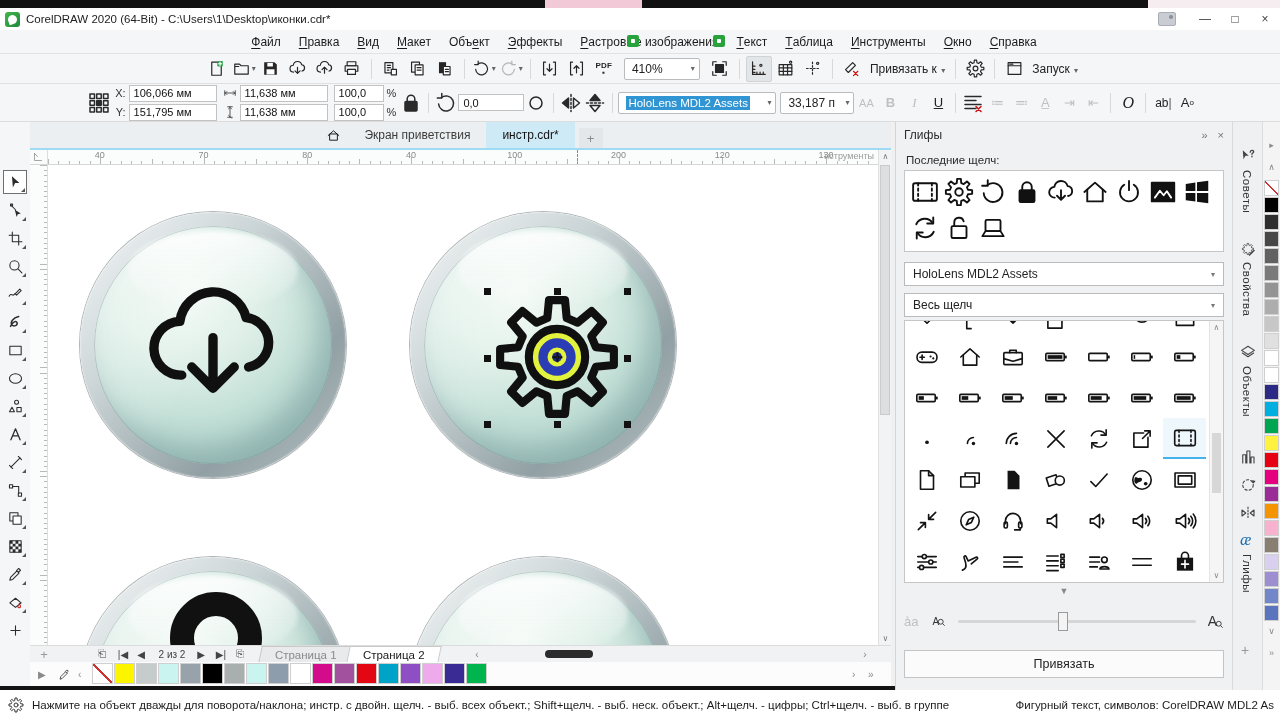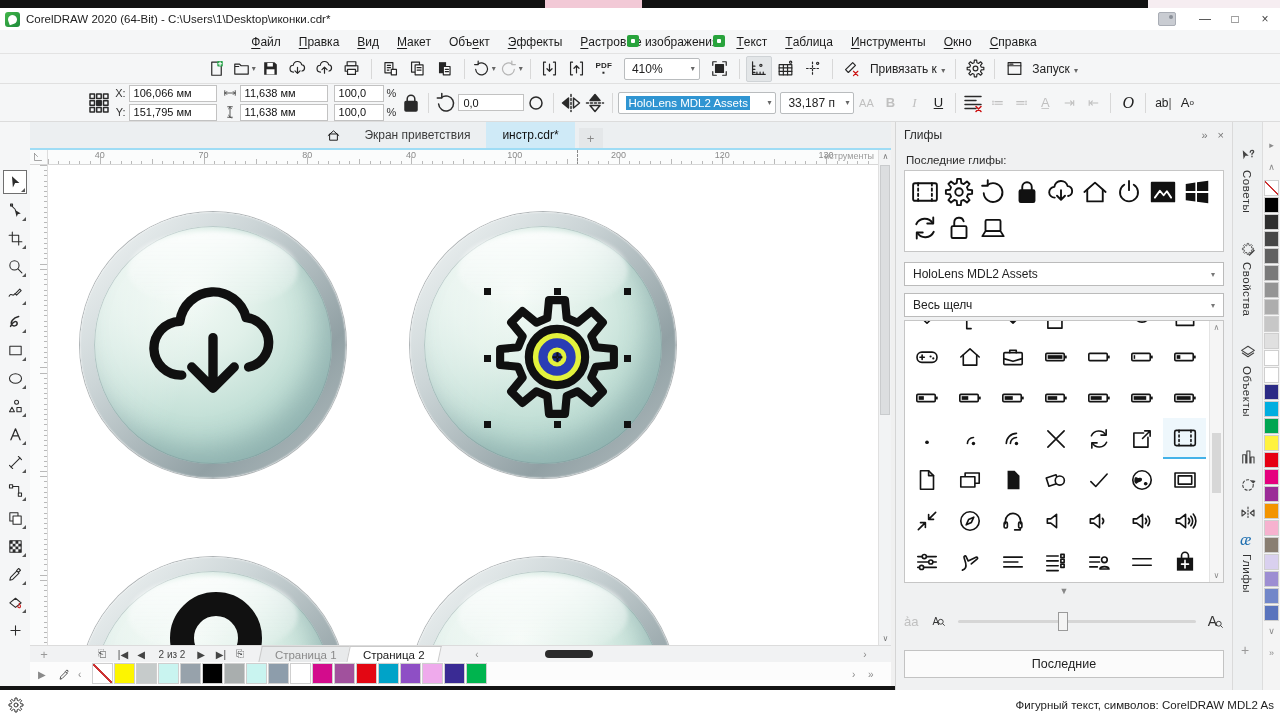--- a/index.html
+++ b/index.html
@@ -1067,30 +1067,31 @@
 
 <div id="statusbar" class="r">
   <span id="status-gear">
       <svg viewBox="0 0 24 24" class="ic ">
         <g>
           <path d="M10.21 4.82 L10.52 1.50 L13.48 1.50 L13.79 4.82 L15.81 5.66 L18.38 3.53 L20.47 5.62 L18.34 8.19 L19.18 10.21 L22.50 10.52 L22.50 13.48 L19.18 13.79 L18.34 15.81 L20.47 18.38 L18.38 20.47 L15.81 18.34 L13.79 19.18 L13.48 22.50 L10.52 22.50 L10.21 19.18 L8.19 18.34 L5.62 20.47 L3.53 18.38 L5.66 15.81 L4.82 13.79 L1.50 13.48 L1.50 10.52 L4.82 10.21 L5.66 8.19 L3.53 5.62 L5.62 3.53 L8.19 5.66 Z"></path>
           <circle cx="12" cy="12" r="3"></circle>
         </g>
       </svg>
     </span>
+  <span id="status-hint">Нажмите на объект дважды для поворота/наклона; инстр. с двойн. щелч. - выб. всех объект.; Shift+щелч. - выб. неск. объект.; Alt+щелч. - цифры; Ctrl+щелч. - выб. в группе</span>
   <span id="status-obj">Фигурный текст, символов: CorelDRAW MDL2 As</span>
 </div>
 
 <div id="docker" class="r">
   <div id="docker-header">
     <span>Глифы</span>
     <span class="hbtn sp">»</span>
     <span class="hbtn">×</span>
   </div>
-  <div id="recent-label">Последние глифы:</div>
+  <div id="recent-label">Последние щелч:</div>
   <div id="recent-box">
       <div class="rg">
         <span class="ii">
           <svg viewBox="0 0 24 24" class="ic ">
             <g>
               <rect x="2.5" y="5" width="19" height="14" rx="1.5"></rect>
               <path d="M6.5 5v14M17.5 5v14" stroke-dasharray="1.8 2.4"></path>
             </g>
           </svg>
         </span>
@@ -1741,21 +1742,21 @@
     <div id="gslider">
         <div id="gslider-thumb"></div>
       </div>
     <span class="azoom" style="font-size:14px;">A<svg class="mag" viewBox="0 0 24 24">
           <g fill="none" stroke="currentColor" stroke-width="2.4">
             <circle cx="10" cy="10" r="6.5"></circle>
             <path d="M15 15l5.5 5.5"></path>
           </g>
         </svg></span>
   </div>
-  <div id="copy-btn">Последние</div>
+  <div id="copy-btn">Привязать</div>
 </div>
 
 <div id="sidestrip" class="r">
     <div class="stab-ico" style="top: 26px;">
       <svg viewBox="0 0 24 24" class="ic ">
         <g>
           <path fill="currentColor" stroke="none" d="M5 3l8 7.4H8.6L6 15z"></path>
           <path d="M15 5.5c0-3 4.5-3 4.5-.6 0 1.8-2.2 1.8-2.2 3.4M17.3 11v.6" stroke-width="1.8"></path>
         </g>
       </svg>

